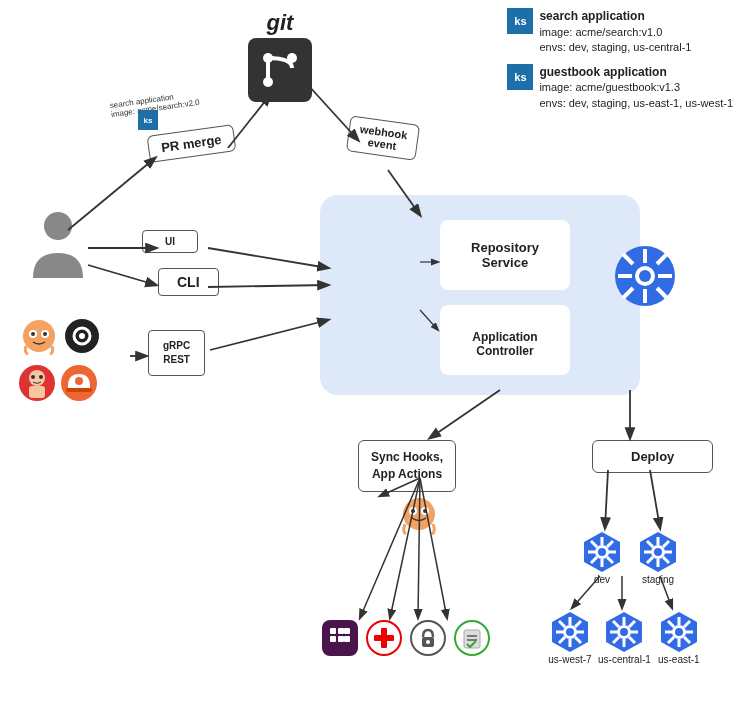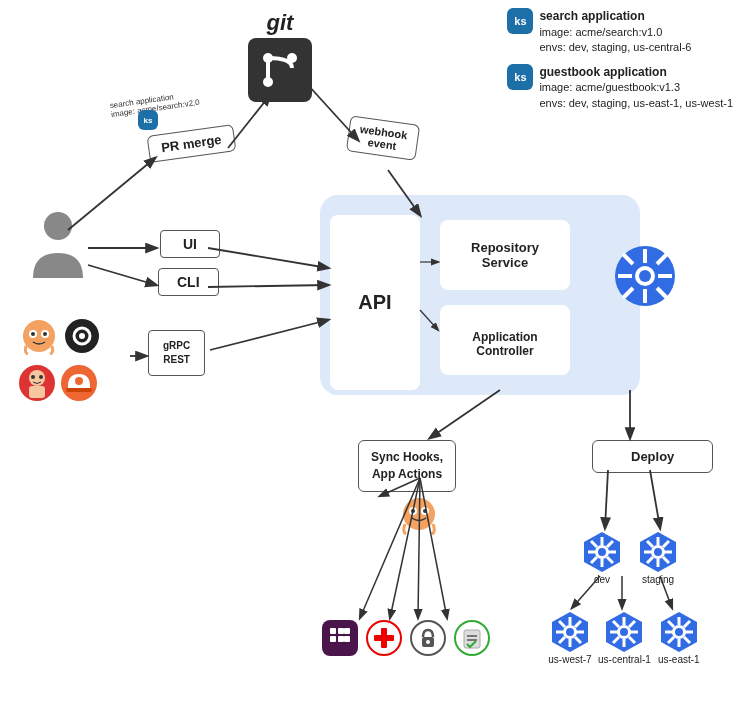--- a/index.html
+++ b/index.html
@@ -100,26 +100,26 @@
       font-weight: bold;
       color: #222;
       text-align: center;
       transform: rotate(8deg);
     }
 
     
     .ui-box {
       position: absolute;
       top: 230px;
-      left: 160px;
+      left: 142px;
       background: #fff;
       border: 1.5px solid #555;
       border-radius: 4px;
       padding: 5px 22px;
-      font-size: 14px;
+      font-size: 10px;
       font-weight: bold;
       color: #222;
       text-align: center;
     }
 
     
     .cli-box {
       position: absolute;
       top: 268px;
       left: 158px;
@@ -283,21 +283,21 @@
     .deploy-icon-wrap {
       display: flex;
       flex-direction: column;
       align-items: center;
     }
 
     
     .ks-icon {
       width: 26px;
       height: 26px;
-      border-radius: 6px;
+      border-radius: 0;
       background: #1d6fa8;
       display: flex;
       align-items: center;
       justify-content: center;
       color: #fff;
       font-size: 11px;
       font-weight: bold;
       flex-shrink: 0;
     }
 
@@ -339,21 +339,21 @@
       </g>
     </svg>
   </div>
 
   <div class="app-cards">
     <div class="app-card">
       <div class="ks-icon">ks</div>
       <div class="app-card-text">
         <div class="app-card-title">search application</div>
         <div>image: acme/search:v1.0</div>
-        <div>envs: dev, staging, us-central-6</div>
+        <div>envs: dev, staging, us-central-1</div>
       </div>
     </div>
     <div class="app-card">
       <div class="ks-icon">ks</div>
       <div class="app-card-text">
         <div class="app-card-title">guestbook application</div>
         <div>image: acme/guestbook:v1.3</div>
         <div>envs: dev, staging, us-east-1, us-west-1</div>
       </div>
     </div>
@@ -423,23 +423,20 @@
       <path d="M8 22 Q8 10 19 10 Q30 10 30 22 L30 26 L8 26 Z" fill="#fff"></path>
       <rect x="6" y="24" width="26" height="4" rx="2" fill="#c40"></rect>
       <circle cx="19" cy="17" r="4" fill="#e63"></circle>
     </svg>
   </div>
 
   <div class="grpc-box">
     gRPC<br>REST
   </div>
 
-  <div class="api-box">
-    <span>API</span>
-  </div>
 
   <div class="repo-service-box">
     <span style="white-space:pre-line;">Repository
 Service</span>
   </div>
 
   <div class="app-controller-box">
     <span style="white-space:pre-line;margin-top:8px;">Application
 Controller</span>
   </div>

